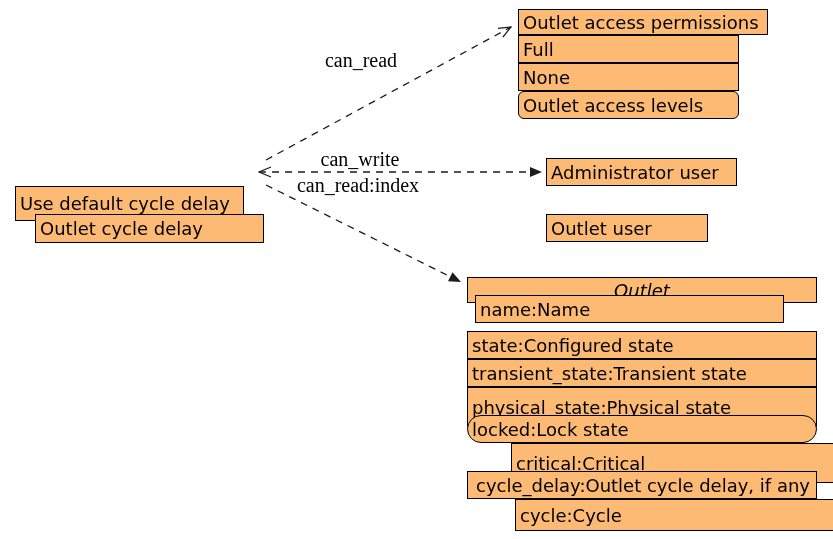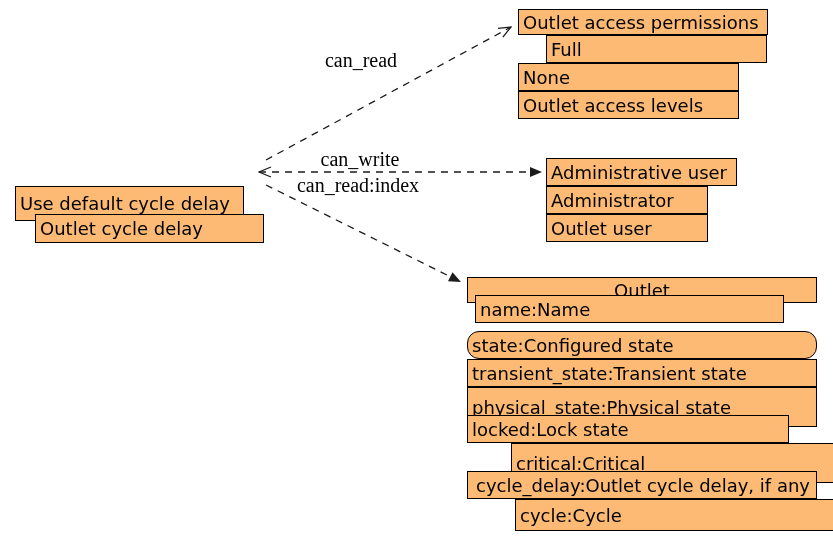--- a/index.html
+++ b/index.html
@@ -63,31 +63,30 @@
 
     <text class="edge-label" x="361" y="67">can_read</text>
     <text class="edge-label" x="360" y="166">can_write</text>
     <text class="edge-label" x="358" y="192">can_read:index</text>
   </svg>
 
   <div class="cell" style="left:15px;top:186px;width:229px;height:35px;">Use default cycle delay</div>
   <div class="cell" style="left:15px;top:214px;width:229px;height:29px;margin-left:20px;">Outlet cycle delay</div>
 
   <div class="cell" style="left:518px;top:9px;width:250px;height:26px;">Outlet access permissions</div>
-  <div class="cell" style="left:518px;top:35px;width:221px;height:28px;margin-left:28px;">Full</div>
+  <div class="cell" style="left:518px;top:35px;width:221px;height:28px;">Full</div>
   <div class="cell" style="left:518px;top:63px;width:221px;height:28px;">None</div>
-  <div class="cell" style="left:518px;top:91px;width:221px;height:28px;">Outlet access levels</div>
+  <div class="cell" style="left:518px;top:91px;width:221px;height:28px;border-radius:6px;">Outlet access levels</div>
 
-  <div class="cell" style="left:546px;top:158px;width:191px;height:28px;">Administrative user</div>
-  <div class="cell" style="left:546px;top:186px;width:162px;height:28px;">Administrator</div>
+  <div class="cell" style="left:546px;top:158px;width:191px;height:28px;">Administrator user</div>
   <div class="cell" style="left:546px;top:214px;width:162px;height:28px;">Outlet user</div>
 
-  <div class="cell center" style="left:467px;top:277px;width:350px;height:26px;">Outlet</div>
+  <div class="cell center" style="left:467px;top:277px;width:350px;height:26px;font-style:italic;">Outlet</div>
   <div class="cell" style="left:467px;top:295px;width:309px;height:28px;margin-left:8px;">name:Name</div>
-  <div class="cell" style="left:467px;top:331px;width:350px;height:28px;border-radius:12px;">state:Configured state</div>
+  <div class="cell" style="left:467px;top:331px;width:350px;height:28px;">state:Configured state</div>
   <div class="cell" style="left:467px;top:359px;width:350px;height:28px;">transient_state:Transient state</div>
   <div class="cell" style="left:467px;top:387px;width:350px;height:40px;">physical_state:Physical state</div>
-  <div class="cell" style="left:467px;top:415px;width:322px;height:28px;">locked:Lock state</div>
+  <div class="cell" style="left:467px;top:415px;width:350px;height:28px;border-radius:14px;">locked:Lock state</div>
   <div class="cell" style="left:467px;top:443px;width:350px;height:40px;margin-left:44px;">critical:Critical</div>
   <div class="cell" style="left:467px;top:471px;width:350px;height:28px;padding-left:8px;">cycle_delay:Outlet cycle delay, if any</div>
   <div class="cell" style="left:467px;top:499px;width:350px;height:32px;margin-left:48px;">cycle:Cycle</div>
 
 </div>
 
 </body></html>

